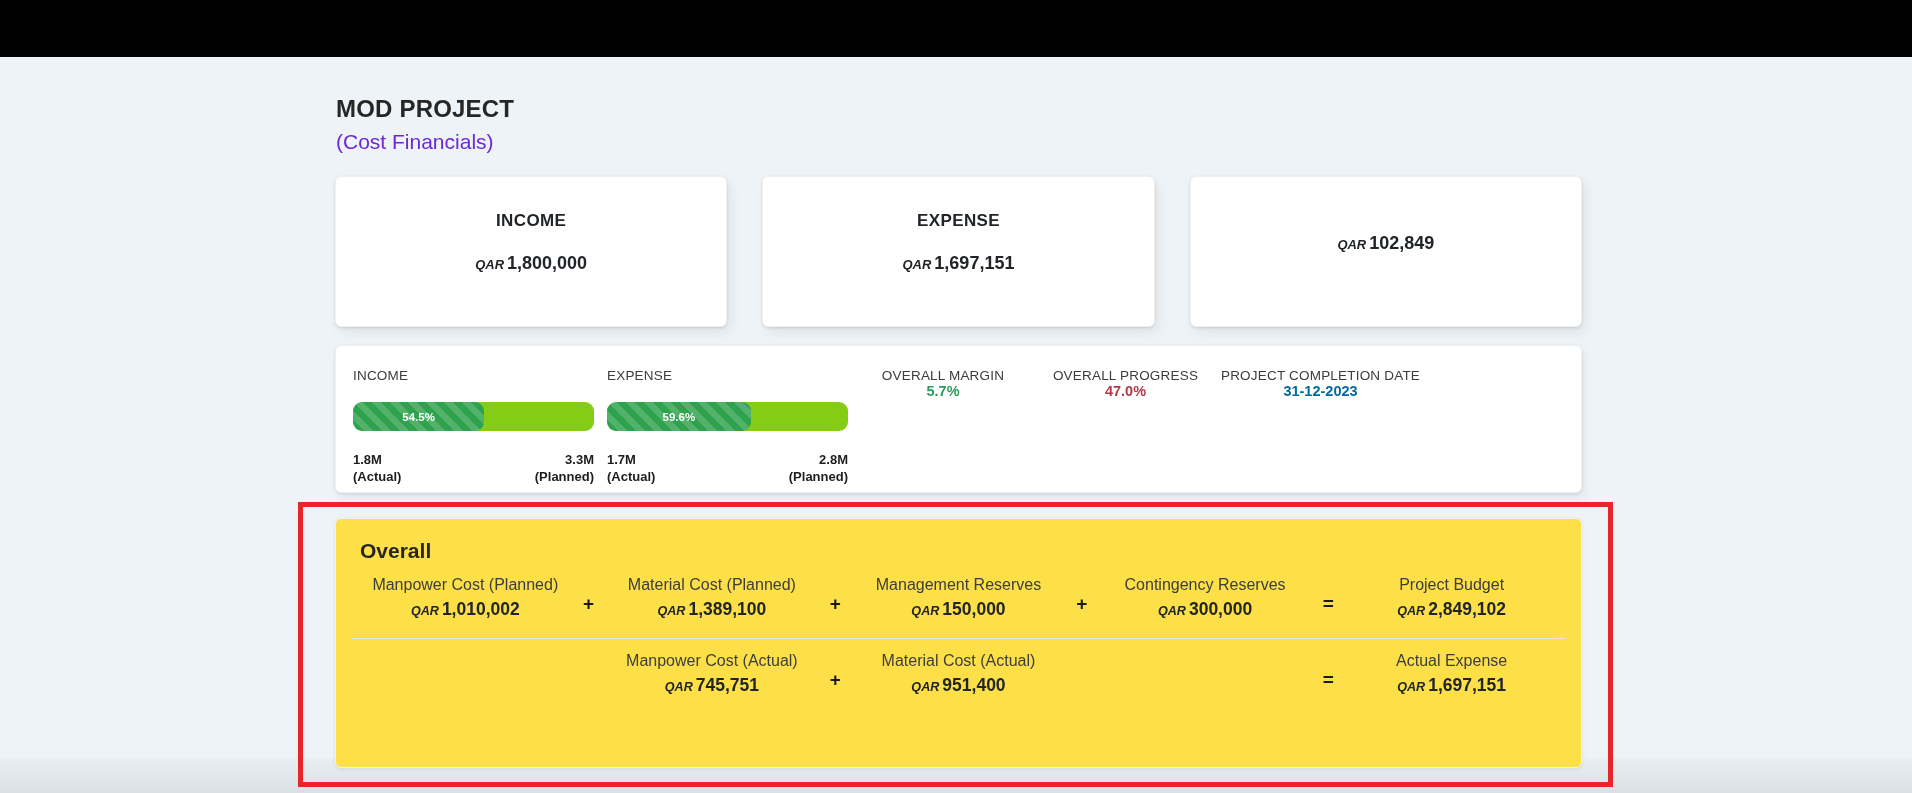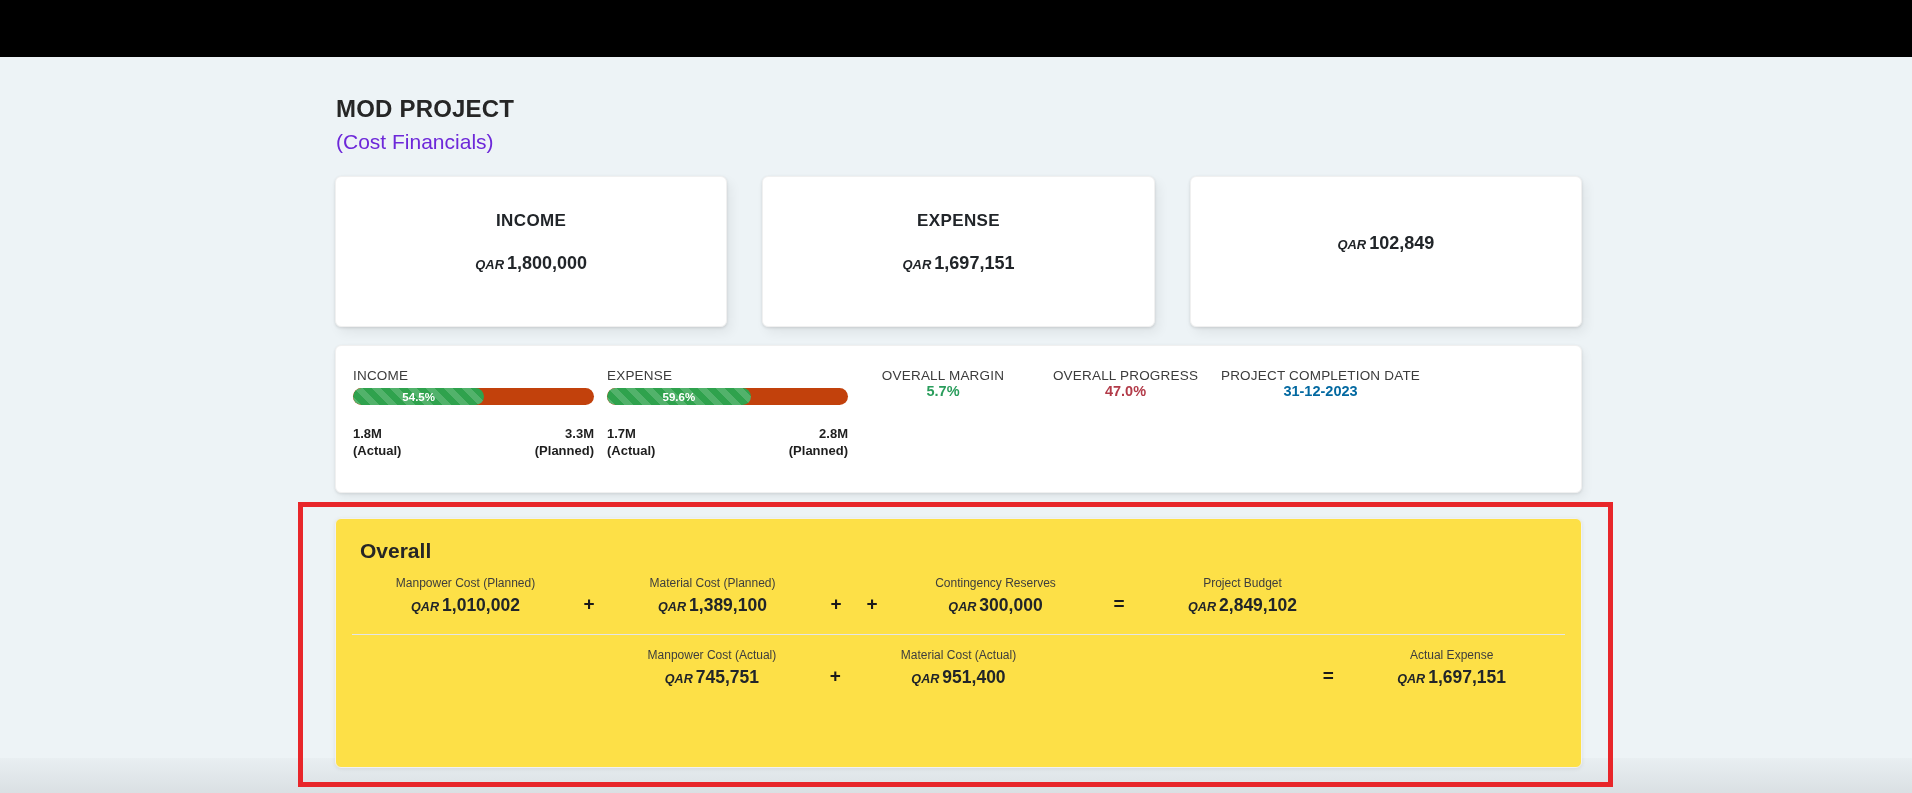--- a/index.html
+++ b/index.html
@@ -28,21 +28,21 @@
   .red   { color:var(--red_text,#b23a48); }
   .dark  { color:#0369a1; }
 
   .kpi-card { position:absolute; left:335px; top:345px; width:1247px; height:148px; background:#fff;
     border:1px solid #f0f0f0; border-radius:6px;
     box-shadow:0 1px 3px rgba(0,0,0,.10), 3px 5px 10px rgba(0,0,0,.05);
     padding:22px 0 0 17px; display:flex; z-index:1; }
   .kpi-block { width:241px; }
   .kpi-block.expense-block { margin-left:13px; }
   .kpi-label { font-size:13.5px; color:#3c3c3c; letter-spacing:.2px; }
-  .bar-track { margin-top:5px; height:17px; background:#c2410c; border-radius:9px; overflow:hidden; }
+  .bar-track { margin-top:19px; height:29px; background:#84cc16; border-radius:9px; overflow:hidden; }
   .bar-fill { height:100%; border-radius:9px;
     background-color:var(--green_bar,#2fa24d);
     background-image:linear-gradient(45deg, rgba(255,255,255,.17) 25%, transparent 25%, transparent 50%, rgba(255,255,255,.17) 50%, rgba(255,255,255,.17) 75%, transparent 75%, transparent);
     background-size:18px 18px;
     display:flex; align-items:center; justify-content:center;
     color:#fff; font-size:11.5px; font-weight:700; }
   .bar-minmax { margin-top:20px; display:flex; justify-content:space-between;
     font-size:13px; font-weight:700; color:#1e1e1e; line-height:1.32; }
   .bar-minmax .right { text-align:right; }
   .kpi-stat { text-align:center; }
@@ -54,21 +54,21 @@
   .red-box { position:absolute; left:298px; top:502px; width:1315px; height:285px;
     border:5px solid var(--highlight_red,#e8262a); z-index:5; pointer-events:none; }
 
   .overall-card { position:absolute; left:335px; top:518px; width:1247px; height:250px;
     background:#fde047; border:1px solid #f1f1f1; border-radius:6px;
     box-shadow:0 1px 4px rgba(0,0,0,.08); padding:20px 24px 0; z-index:1; }
   .overall-heading { font-size:21px; font-weight:600; color:#262626; }
   .eq-row { display:flex; margin-top:13px; align-items:flex-start; }
   .eq-col { width:211px; text-align:center; }
   .eq-op  { width:36px; text-align:center; font-size:19px; font-weight:700; color:#1a1a1a; padding-top:17px; }
-  .eq-label { font-size:12px; color:#3d3d3d; }
+  .eq-label { font-size:16px; color:#3d3d3d; }
   .eq-value { margin-top:5px; font-size:17.5px; font-weight:700; color:#212529; }
   .eq-divider { border:none; border-top:1px solid #e3e5e7; margin:18px -8px 2px; }
 </style>
 </head>
 <body>
 
 <div class="topbar"></div>
 <div class="bottom-band"></div>
 
 <div class="page-title">MOD PROJECT</div>
@@ -154,20 +154,24 @@
     <div class="eq-col">
       <div class="eq-label">Manpower Cost (Planned)</div>
       <div class="eq-value"><span class="qar">QAR</span><span>1,010,002</span></div>
     </div>
     <div class="eq-op">+</div>
     <div class="eq-col">
       <div class="eq-label">Material Cost (Planned)</div>
       <div class="eq-value"><span class="qar">QAR</span><span>1,389,100</span></div>
     </div>
     <div class="eq-op">+</div>
+    <div class="eq-col">
+      <div class="eq-label">Management Reserves</div>
+      <div class="eq-value"><span class="qar">QAR</span><span>150,000</span></div>
+    </div>
     <div class="eq-op">+</div>
     <div class="eq-col">
       <div class="eq-label">Contingency Reserves</div>
       <div class="eq-value"><span class="qar">QAR</span><span>300,000</span></div>
     </div>
     <div class="eq-op">=</div>
     <div class="eq-col">
       <div class="eq-label">Project Budget</div>
       <div class="eq-value"><span class="qar">QAR</span><span>2,849,102</span></div>
     </div>

